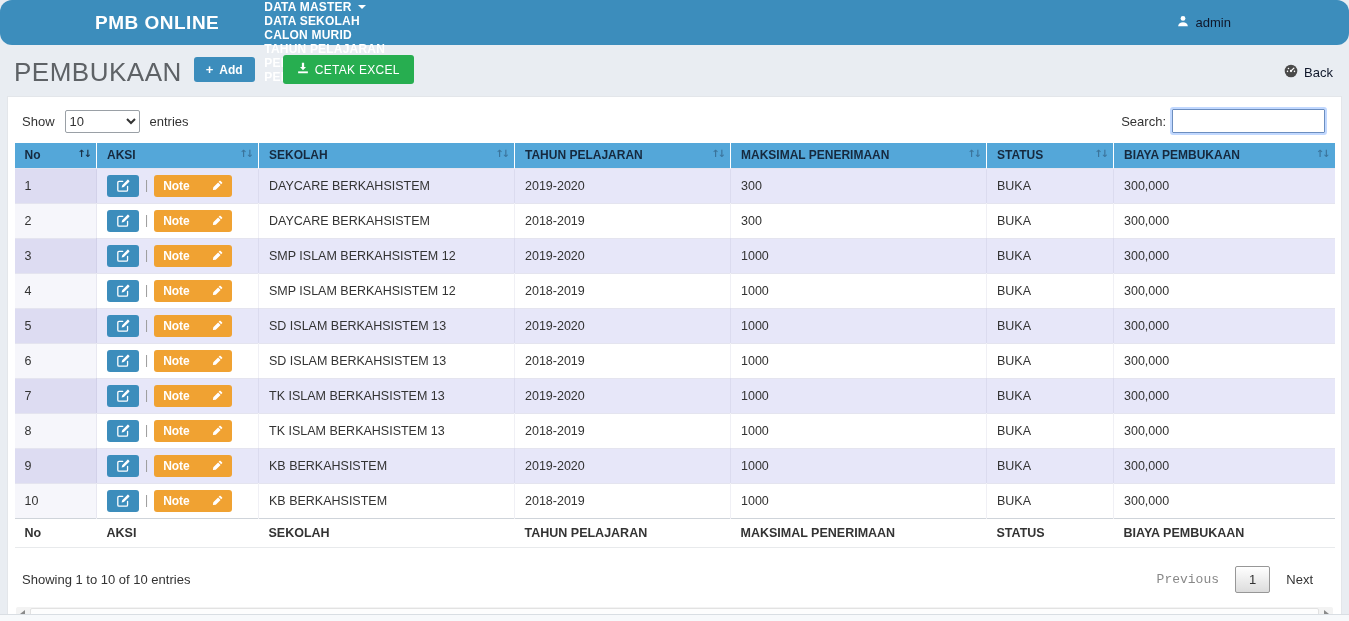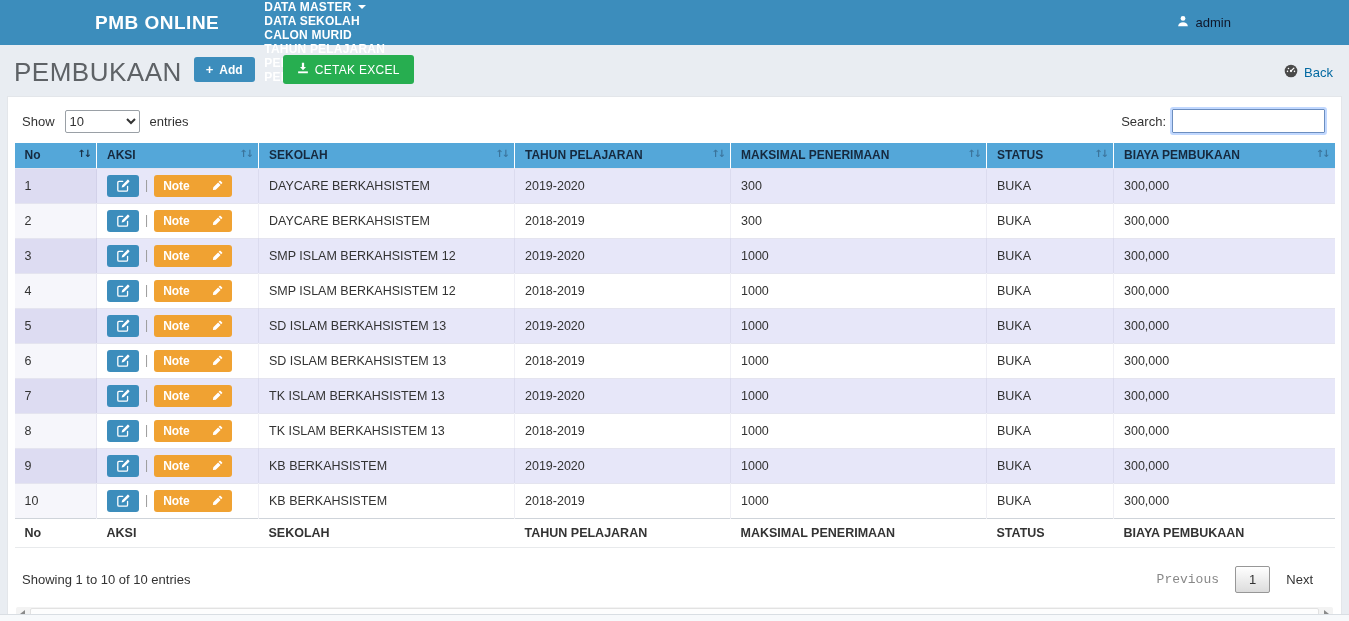--- a/index.html
+++ b/index.html
@@ -1,34 +1,34 @@
 <!DOCTYPE html>
 <html style="--navbar: #3c8dbc; --table_header: #54a7d9; --stripe: #e7e7f9; --stripe_sorted: #dddcf2; --white_sorted: #f6f6fb; --edit_blue: #3c8dbc; --note_orange: #f0a232; --excel_green: #27ae50;"><head>
 <meta charset="utf-8">
 <style>
   html,body{margin:0;padding:0;}
   body{font-family:"Liberation Sans", sans-serif; background:#dfe4ea;}
   .screen{width:1349px;height:621px;background:#e9edf2;position:relative;overflow:hidden;}
 
   
-  .navbar{height:45px;background:var(--navbar,#3c8dbc);display:flex;align-items:center;padding-left:95px;box-sizing:border-box;}
+  .navbar{height:45px;background:var(--navbar,#3c8dbc);display:flex;align-items:center;padding-left:95px;box-sizing:border-box;border-radius:12px;}
   .brand{color:#fff;font-weight:bold;font-size:19px;letter-spacing:.5px;margin-right:28px;cursor:pointer;}
   .nav-menu{display:flex;align-items:flex-start;height:100%;flex-direction:column;}
   .nav-item{color:#fff;font-size:12px;font-weight:bold;letter-spacing:.2px;padding:0 17px;height:100%;display:flex;align-items:center;text-decoration:none;cursor:pointer;}
   .caret{display:inline-block;width:0;height:0;border-left:4px solid transparent;border-right:4px solid transparent;border-top:4px solid #fff;margin-left:6px;}
   .nav-user{margin-left:auto;margin-right:118px;color:#0f172a;font-size:13px;display:flex;align-items:center;gap:7px;cursor:pointer;}
 
   
   .page-header{display:flex;align-items:center;padding:12px 16px 8px 14px;}
   .page-title{font-size:26px;color:#5e6266;letter-spacing:.5px;margin-right:12px;}
   .btn{border:none;border-radius:3px;color:#fff;font-family:inherit;cursor:pointer;display:inline-flex;align-items:center;gap:6px;}
   .btn-add{background:var(--edit_blue,#3c8dbc);font-size:12px;font-weight:bold;padding:5px 12px;margin-right:28px;position:relative;top:-3px;}
   .btn-add .plus{font-size:13px;font-weight:bold;}
   .btn-excel{background:var(--excel_green,#27ae50);font-size:12px;font-weight:normal;padding:7px 14px;position:relative;top:-3px;letter-spacing:.3px;}
-  .back-link{margin-left:auto;display:flex;align-items:center;gap:6px;color:#0369a1;font-size:13px;cursor:pointer;text-decoration:none;}
+  .back-link{margin-left:auto;display:flex;align-items:center;gap:6px;color:#0f172a;font-size:13px;cursor:pointer;text-decoration:none;}
 
   
   .panel{background:#fff;margin:0 7px;border:1px solid #e3e6ea;padding:8px 6px 10px 6px;}
 
   .table-controls{display:flex;align-items:center;justify-content:space-between;padding:4px 2px 10px 8px;font-size:13px;color:#333;}
   .show-entries{display:flex;align-items:center;gap:10px;}
   .page-length{width:75px;height:23px;font-size:13px;font-family:inherit;border:1px solid #9aa0a6;border-radius:2px;background:#fff;color:#333;}
   .search-box{display:flex;align-items:center;gap:6px;margin-right:8px;}
   .search-input{width:143px;height:22px;border:1px solid #6c8ebf;outline:2px solid rgba(77,144,254,.35);border-radius:1px;font-size:13px;font-family:inherit;padding:0 4px;}
 

